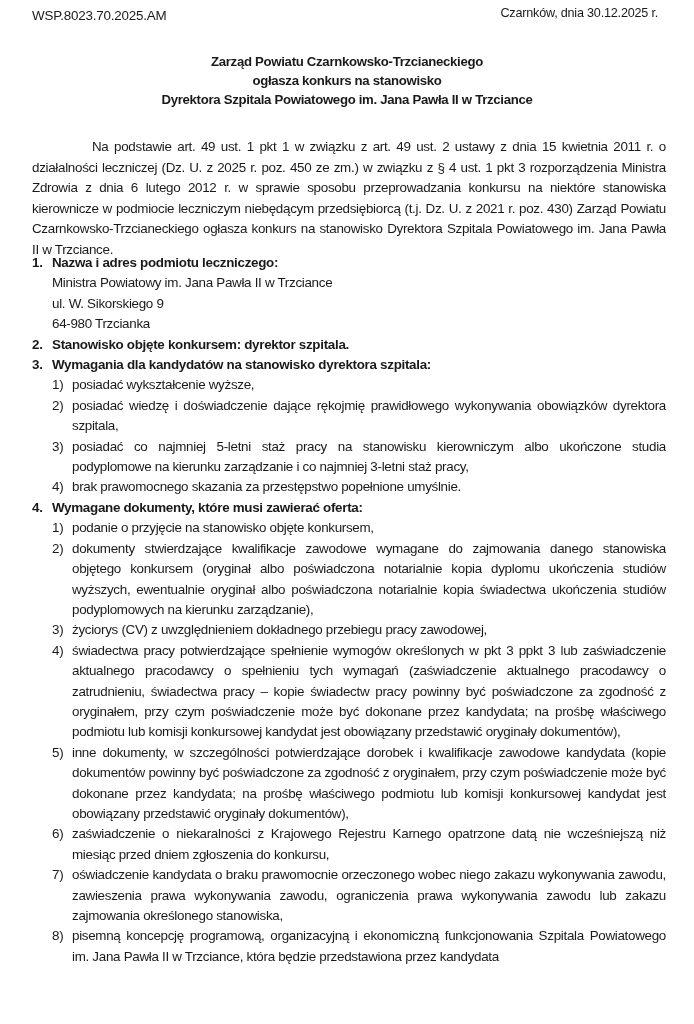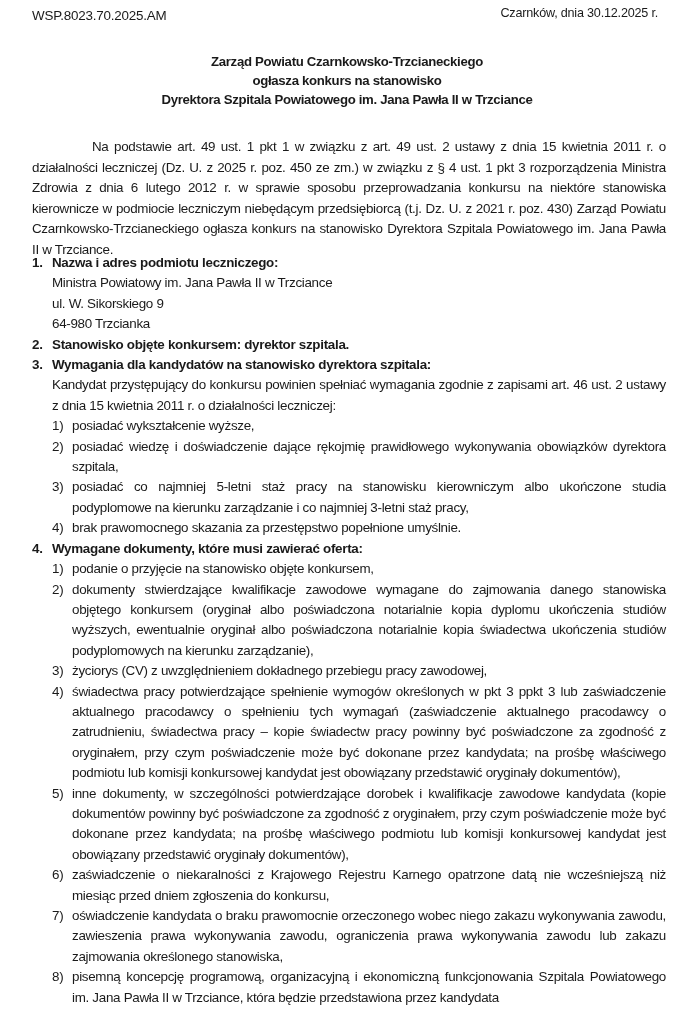--- a/index.html
+++ b/index.html
@@ -47,21 +47,20 @@
   </div>
 
   <div class="sec">
     <span class="sec-num">2.</span>
     <span class="sec-title line">Stanowisko objęte konkursem: dyrektor szpitala.</span>
   </div>
 
   <div class="sec">
     <span class="sec-num">3.</span>
     <span class="sec-title line">Wymagania dla kandydatów na stanowisko dyrektora szpitala:</span>
-    <div class="just">Kandydat przystępujący do konkursu powinien spełniać wymagania zgodnie z zapisami art. 46 ust. 2 ustawy z dnia 15 kwietnia 2011 r. o działalności leczniczej:</div>
     <div class="sub"><span class="sub-num">1)</span><span>posiadać wykształcenie wyższe,</span></div>
     <div class="sub"><span class="sub-num">2)</span><span>posiadać wiedzę i doświadczenie dające rękojmię prawidłowego wykonywania obowiązków dyrektora szpitala,</span></div>
     <div class="sub"><span class="sub-num">3)</span><span>posiadać co najmniej 5-letni staż pracy na stanowisku kierowniczym albo ukończone studia podyplomowe na kierunku zarządzanie i co najmniej 3-letni staż pracy,</span></div>
     <div class="sub"><span class="sub-num">4)</span><span>brak prawomocnego skazania za przestępstwo popełnione umyślnie.</span></div>
   </div>
 
   <div class="sec">
     <span class="sec-num">4.</span>
     <span class="sec-title line">Wymagane dokumenty, które musi zawierać oferta:</span>
     <div class="sub"><span class="sub-num">1)</span><span>podanie o przyjęcie na stanowisko objęte konkursem,</span></div>

